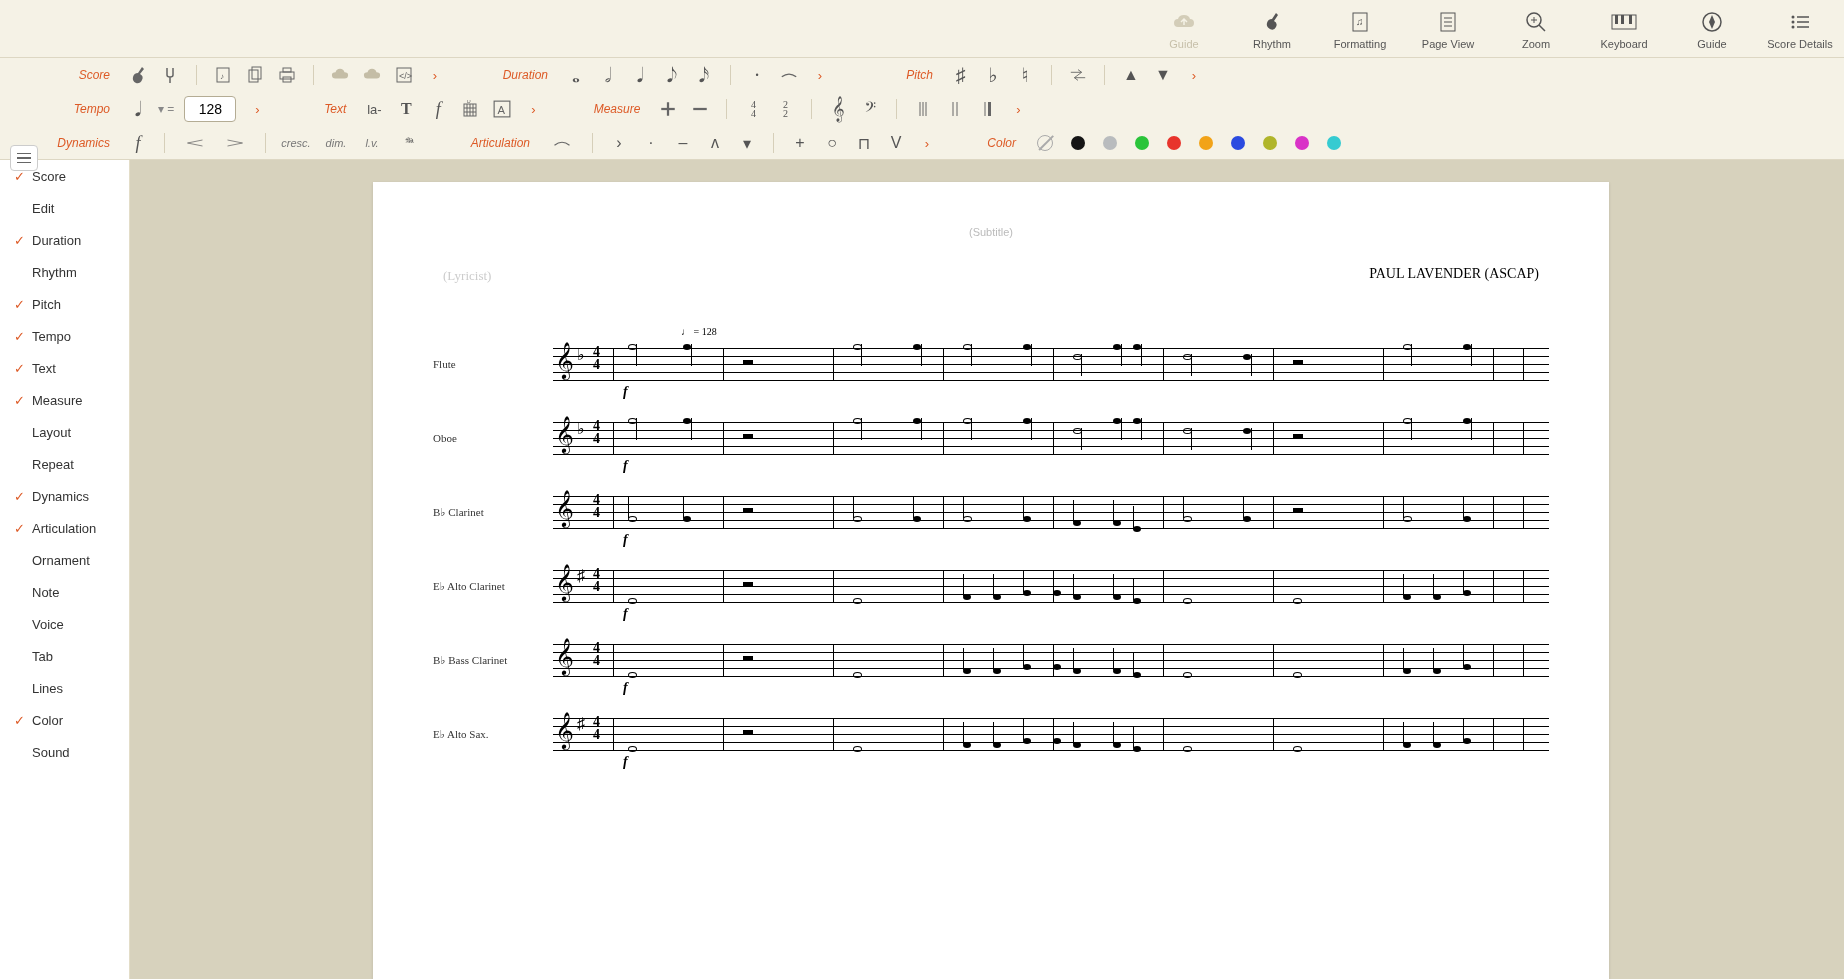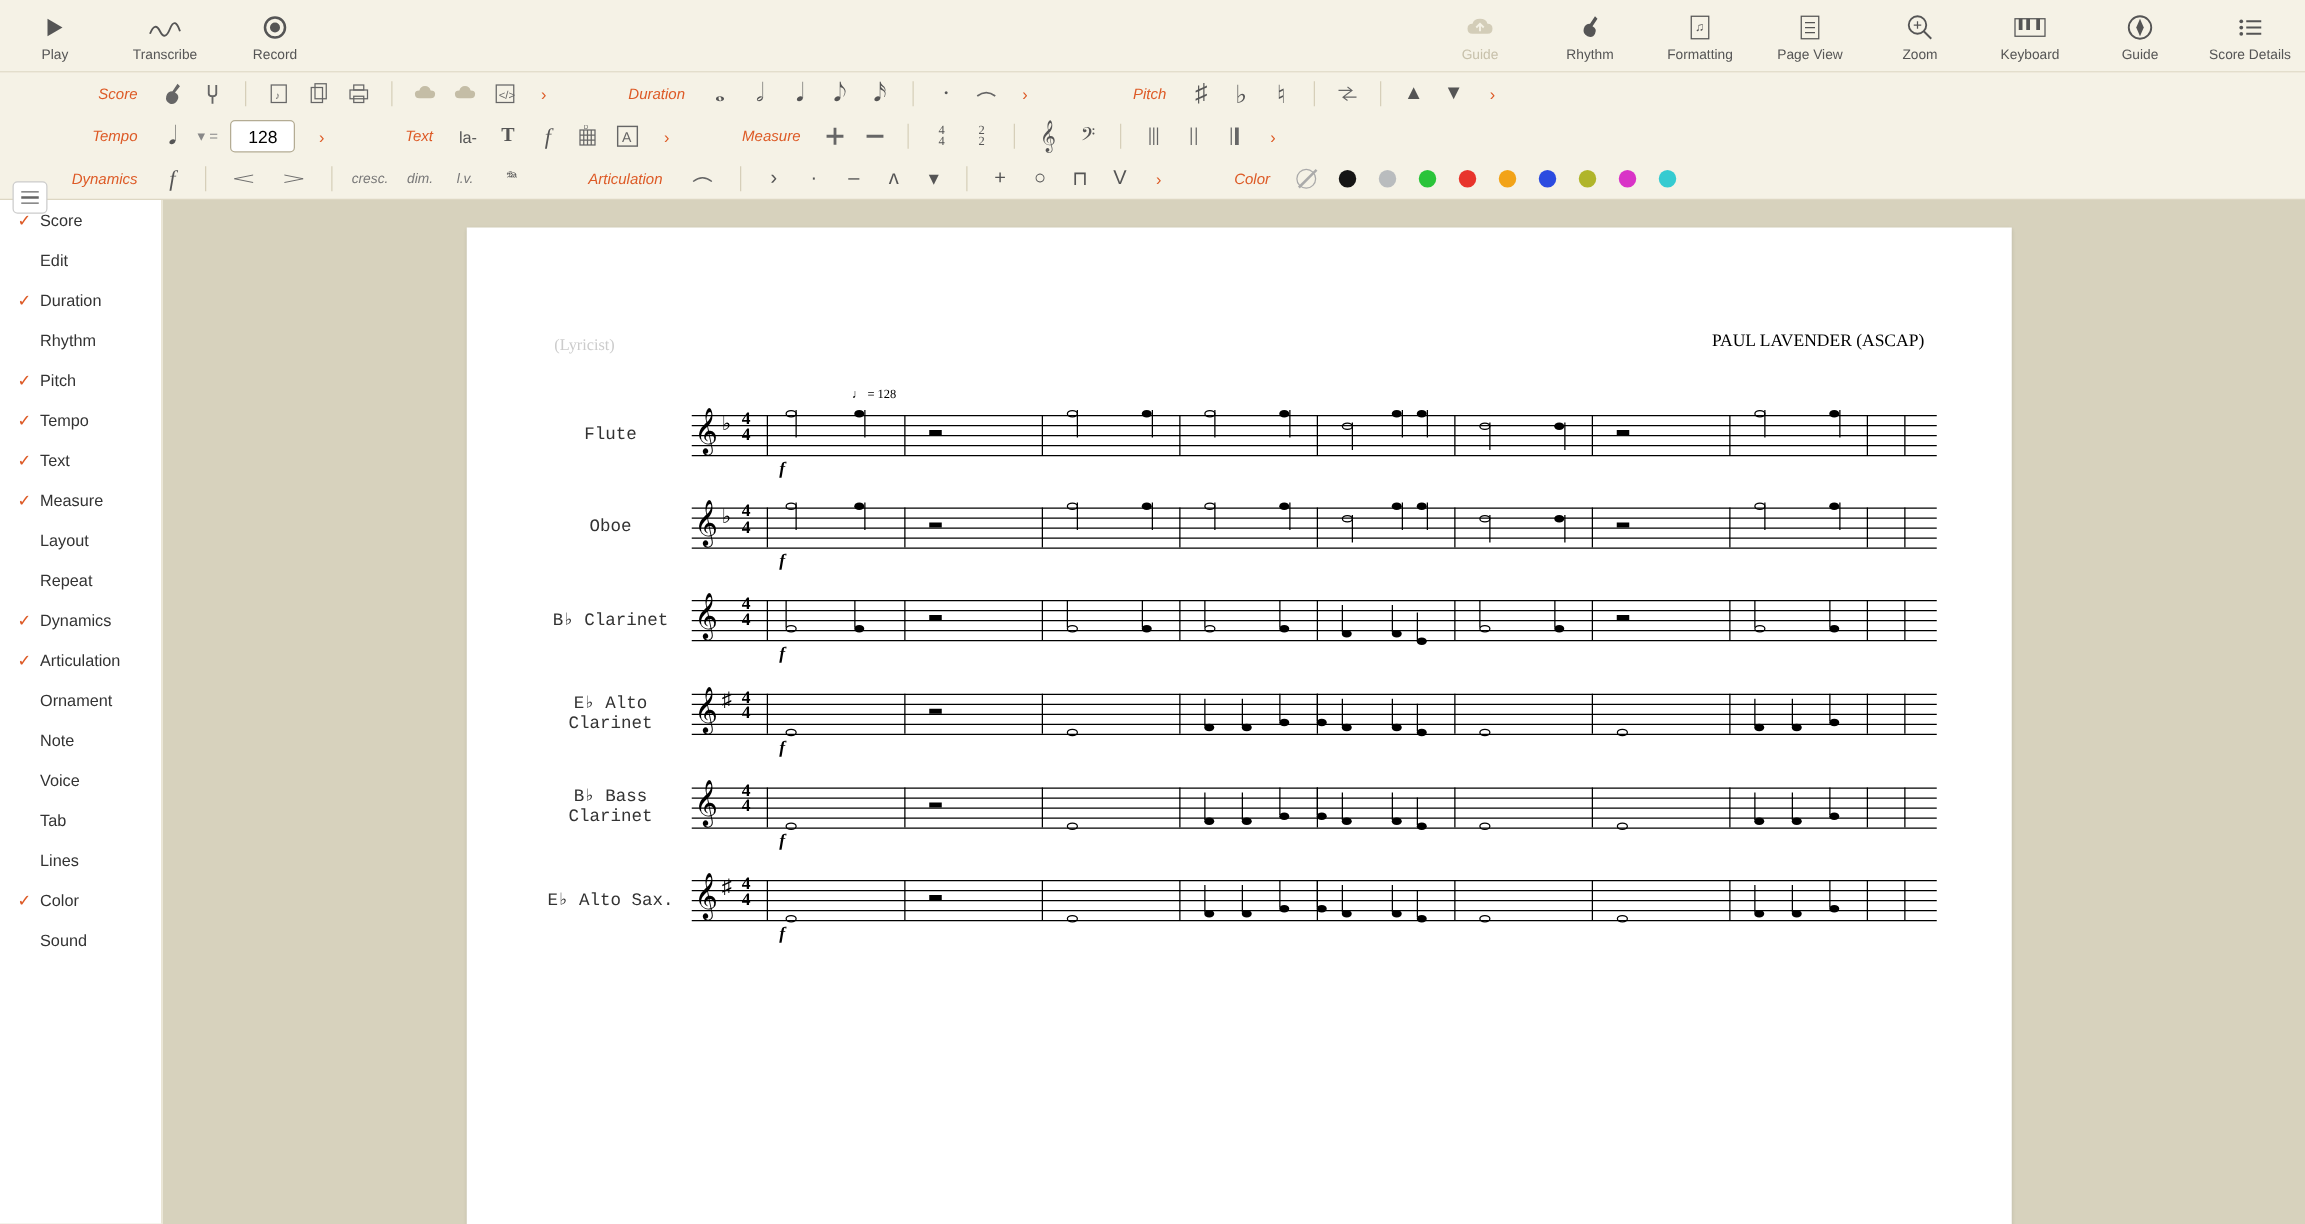--- a/index.html
+++ b/index.html
@@ -47,67 +47,40 @@
 .canvas-wrap { flex: 1; background: #d7d2bd; overflow: auto; padding: 22px 22px 0 30px; position:relative; }
 .canvas-wrap::-webkit-scrollbar{width:12px}.canvas-wrap::-webkit-scrollbar-thumb{background:#bbb;border-radius:6px}
 .page { width: 1236px; min-height: 1400px; background: #fff; margin: 0 auto; box-shadow: 0 1px 3px rgba(0,0,0,.12); padding: 40px 60px; position: relative; }
 .page-title { text-align: center; font-family: Georgia, serif; font-size: 28px; letter-spacing: 1px; margin-top: 8px; }
 .page-sub { text-align: center; color: #bbb; font-size: 11px; margin-top: 4px; }
 .page-lyr { position: absolute; left: 70px; top: 86px; color: #ccc; font-size: 13px; font-family: Georgia, serif; text-align: center; }
 .page-comp { position: absolute; right: 70px; top: 84px; font-size: 14px; font-family: Georgia, serif; }
 
 .systems { margin-top: 110px; }
 .system { display: flex; align-items: center; margin-bottom: 42px; }
-.inst-name { width: 120px; text-align: center; padding-right: 10px; font-size: 14px; font-family: Liberation Mono, monospace; color: #333; }
+.inst-name { width: 120px; text-align: left; padding-right: 10px; font-size: 11px; font-family: Liberation Serif, serif; color: #333; }
 .staff { flex: 1; position: relative; height: 32px; }
 .staff-lines { position: absolute; inset: 0; }
 .staff-lines div { position: absolute; left: 0; right: 0; height: 1px; background: #000; }
 .barline { position: absolute; top: 0; bottom: 0; width: 1px; background: #000; }
 .tempo-mark { position: absolute; left:128px; top:-112px; font-size: 10px; font-family: serif; } 
 .clef { position:absolute; left:2px; top:-6px; font-size:32px; font-family: serif; }
 .accid { position:absolute; left:24px; top:-3px; font-size:16px; font-family: serif; }
 .timesig { position:absolute; left:40px; top:-2px; font-size:14px; font-family:Georgia,serif; line-height:0.9; text-align:center; font-weight:bold;}
 .note { position:absolute; width:8px; height:6px; background:#000; border-radius:50%; }
 .note.hollow { background:transparent; border:1.2px solid #000; width:9px; height:6px;}
 .stem { position:absolute; width:1px; height:22px; background:#000; }
 .dyn-f { position:absolute; font-style:italic; font-family:Georgia,serif; font-size:14px; font-weight:bold; }
 .rest { position:absolute; width:10px; height:4px; background:#000; }
 </style>
 </head>
 <body>
 
 <div class="header">
 
-  <div class="main-actions">
-    <div class="action">
-      <div class="icon">
-          <svg width="18" height="18" viewBox="0 0 18 18">
-            <path d="M3 2 L15 9 L3 16 Z" fill="#555"></path>
-          </svg>
-        </div>
-      <div class="lbl">Play</div>
-    </div>
-    <div class="action">
-      <div class="icon">
-          <svg width="28" height="18" viewBox="0 0 28 18">
-            <path d="M2 14 Q6 4 10 12 T18 10 T26 12" stroke="#555" fill="none" stroke-width="1.5"></path>
-          </svg>
-        </div>
-      <div class="lbl">Transcribe</div>
-    </div>
-    <div class="action">
-      <div class="icon">
-          <svg width="20" height="20" viewBox="0 0 20 20">
-            <circle cx="10" cy="10" r="8" stroke="#555" stroke-width="2" fill="none"></circle>
-            <circle cx="10" cy="10" r="4" fill="#555"></circle>
-          </svg>
-        </div>
-      <div class="lbl">Record</div>
-    </div>
-  </div>
 
   <div class="spacer-flex"></div>
 
   <div class="main-actions">
     <div class="action disabled">
       <div class="icon">
           <svg width="24" height="18" viewBox="0 0 24 18">
             <path d="M6 14 Q2 14 2 10 Q2 6 6 6 Q7 2 12 2 Q17 2 18 6 Q22 6 22 10 Q22 14 18 14 Z" fill="#d3cdb8"></path>
             <path d="M12 6 L12 12 M9 9 L12 6 L15 9" stroke="#f5f2e6" stroke-width="1.5" fill="none"></path>
           </svg>
@@ -544,20 +517,21 @@
         <span>Color</span>
       </div>
       <div class="sb-item nochk">
         <span class="sb-check">✓</span>
         <span>Sound</span>
       </div>
     </div>
 
   <div class="canvas-wrap">
     <div class="page">
+      <div class="page-sub">(Subtitle)</div>
       <div class="page-lyr">(Lyricist)</div>
       <div class="page-comp">PAUL LAVENDER (ASCAP)</div>
 
       <div class="systems" id="systems">
           <div class="system">
             <div class="inst-name">Flute</div>
             <div class="staff">
               <div class="staff-lines">
                 <div style="top: 0px;"></div>
                 <div style="top: 8px;"></div>

